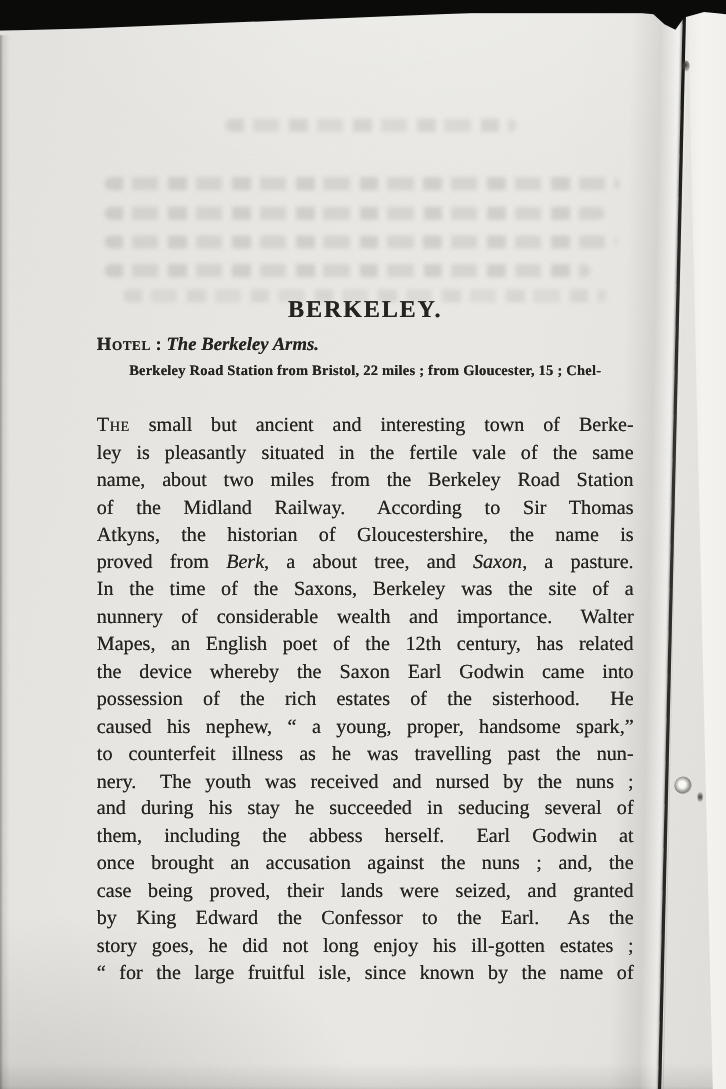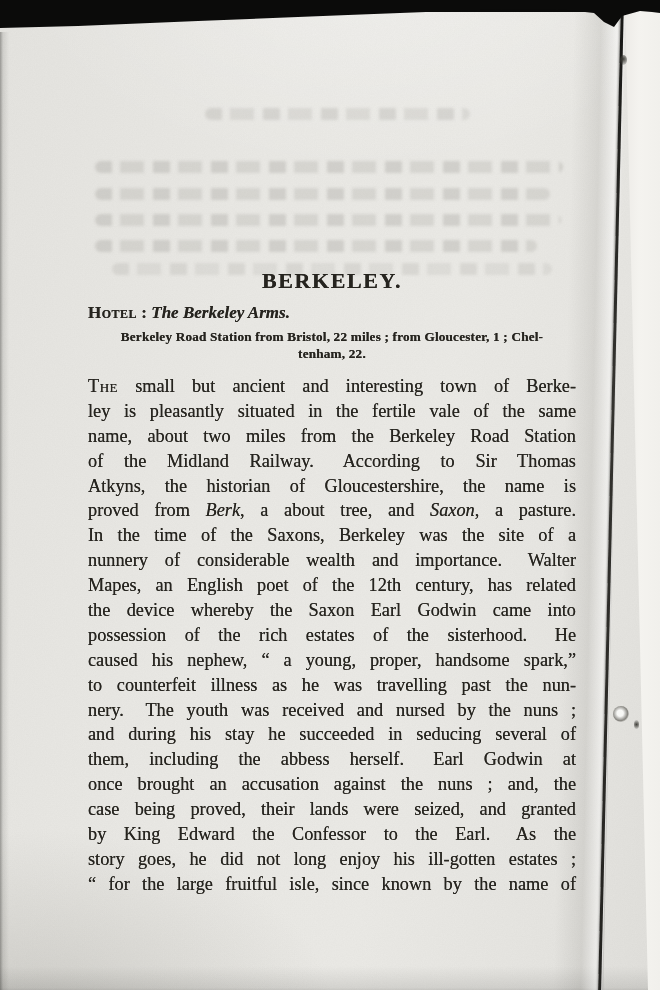--- a/index.html
+++ b/index.html
@@ -122,22 +122,21 @@
     <div class="ghost-line g3"></div>
     <div class="ghost-line g4"></div>
     <div class="ghost-line g5"></div>
 
     <div class="content">
       <h1 class="page-title">BERKELEY.</h1>
 
       <div class="hotel-line"><span class="sc">Hotel</span><span> : </span><span class="i">The Berkeley Arms.</span></div>
 
       <div class="station">
-        <div>Berkeley Road Station from Bristol, 22 miles ; from Gloucester, 1 ; Chel-</div>
-        <div>tenham, 22.</div>
+        <div>Berkeley Road Station from Bristol, 22 miles ; from Gloucester, 15 ; Chel-</div>
       </div>
 
       <div class="body-text">
           <div class="line"><span class="sc">The</span><span> small but ancient and interesting town of Berke-</span></div>
           <div class="line"><span>ley is pleasantly situated in the fertile vale of the same</span></div>
           <div class="line"><span>name, about two miles from the Berkeley Road Station</span></div>
           <div class="line"><span>of the Midland Railway.  According to Sir Thomas</span></div>
           <div class="line"><span>Atkyns, the historian of Gloucestershire, the name is</span></div>
           <div class="line"><span>proved from </span><span class="i">Berk</span><span>, a about tree, and </span><span class="i">Saxon</span><span>, a pasture.</span></div>
           <div class="line"><span>In the time of the Saxons, Berkeley was the site of a</span></div>

